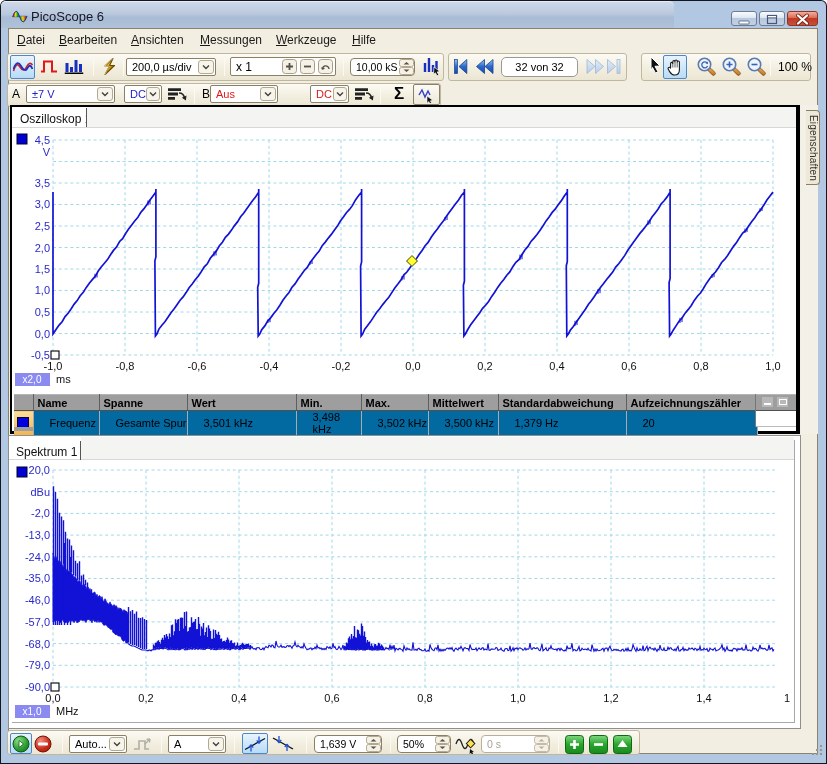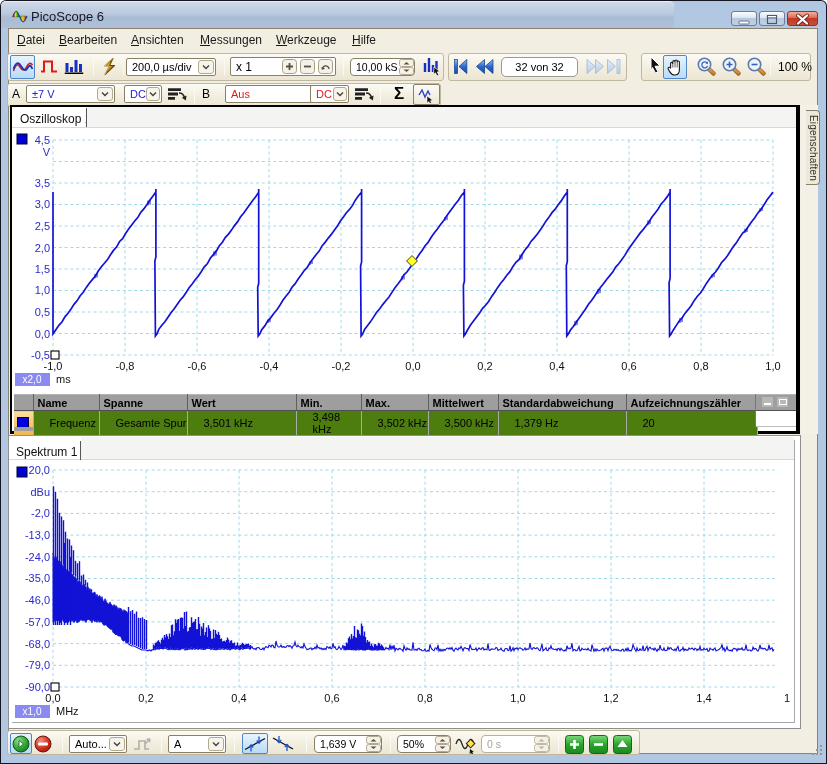--- a/index.html
+++ b/index.html
@@ -29,21 +29,21 @@
 .tbtn svg{position:absolute;left:50%;top:50%;transform:translate(-50%,-50%);}
 #scopepanel{position:absolute;left:10px;top:105px;width:790px;height:329px;background:#fff;border:2px solid #000;border-right:4px solid #000;border-bottom:3px solid #000;}
 #specpanel{position:absolute;left:8px;top:435px;width:793px;height:294px;background:#fff;border:1px solid #8f8f8f;}
 .tabtxt{position:absolute;font-size:12px;color:#111;}
 .tabline{position:absolute;width:1px;background:#555;}
 #eig{position:absolute;left:806px;top:110px;width:14px;height:75px;background:#eee8d8;border:1px solid #8a7e66;border-left:none;border-radius:0 4px 4px 0;}
 #eig span{position:absolute;left:1px;top:4px;width:12px;font-size:10px;color:#33302a;writing-mode:vertical-rl;letter-spacing:0.2px;}
 table.meas{position:absolute;left:14px;top:394px;border-collapse:collapse;font-size:11px;table-layout:fixed;}
 table.meas th{background:#9e9e9e;color:#000;font-weight:bold;text-align:left;padding:0 0 0 4px;height:16px;
  border-right:1px solid #5f5f5f;border-bottom:1px solid #505050;border-top:1px solid #b5b5b5;font-size:11px;}
-table.meas td{background:#4d7c0f;padding:0 0 0 16px;height:16px;border-right:1px solid #aaa;border-bottom:1px solid #bbb;}
+table.meas td{background:#0369a1;padding:0 0 0 16px;height:16px;border-right:1px solid #aaa;border-bottom:1px solid #bbb;}
 .grip{position:absolute;}
 </style></head><body>
 <div id="win">
     <div id="bord"></div>
 <div id="title">
 <svg style="position:absolute;left:11px;top:7px" width="16" height="15" viewBox="0 0 23 20" preserveAspectRatio="none">
 <defs>
           <linearGradient id="rb1" x1="0" y1="0" x2="1" y2="0">
             <stop offset="0" stop-color="#d02018"></stop>
             <stop offset="0.2" stop-color="#e05010"></stop>
@@ -248,21 +248,21 @@
         <path d="M4.0 5.5l3 3 3-3" fill="none" stroke="#44413a" stroke-width="1.4"></path>
       </svg>
     </div>
 <div style="position:absolute;left:167px;top:87px;"><svg width="22" height="16" viewBox="0 0 22 16">
         <path d="M1 2.6h13M1 7h10M1 11.4h7" stroke="#222" stroke-width="2.8"></path>
         <path d="M12 6c4 0 5 2 5.5 5" fill="none" stroke="#222" stroke-width="1.6"></path>
         <path d="M19.5 8.5l-.6 5-4-2.8z" fill="#222"></path>
       </svg></div>
 <div class="vsep" style="left:194px;top:86px;height:18px;"></div>
 <div style="position:absolute;left:202px;top:87px;font-size:12px;">B</div>
-<div class="cb" style="left:225px;top:85px;width:112px;height:18px;">
+<div class="cb" style="left:210px;top:85px;width:68px;height:18px;">
       <span style="color:#e01818;font-size:11px;">Aus</span>
       <svg class="cv" width="16" height="14" viewBox="0 0 16 14">
         <rect x="0.5" y="0.5" width="15" height="13" rx="2.5" fill="#f7f4ec" stroke="#b3a98e"></rect>
         <path d="M5.0 5.5l3 3 3-3" fill="none" stroke="#44413a" stroke-width="1.4"></path>
       </svg>
     </div>
 <div class="cb" style="left:310px;top:85px;width:39px;height:18px;">
       <span style="color:#e01818;font-size:11px;">DC</span>
       <svg class="cv" width="14" height="14" viewBox="0 0 14 14">
         <rect x="0.5" y="0.5" width="13" height="13" rx="2.5" fill="#f7f4ec" stroke="#b3a98e"></rect>

